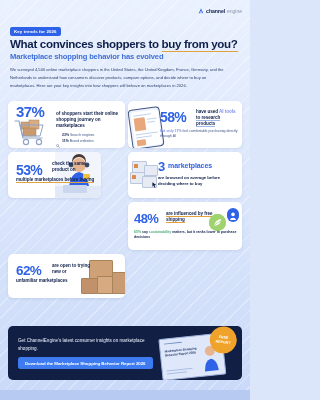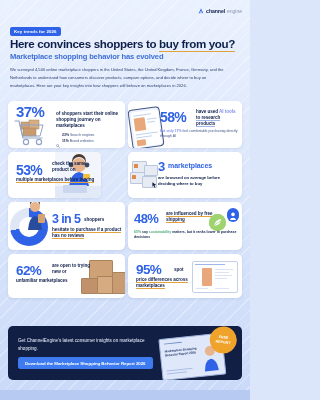--- a/index.html
+++ b/index.html
@@ -191,21 +191,21 @@
         <path d="M6 1 L10.5 10.5 L8.5 10.5 L6 5 L3.5 10.5 L1.5 10.5 Z" fill="#2f62e6"></path>
         <path d="M6 6.5 L7.6 10.5 L4.4 10.5 Z" fill="#8fa9e6"></path>
       </svg>
     </span>
     <span class="logo-bold">channel</span>
       <span class="logo-light">engine</span>
   </div>
 
   <div class="kicker">Key trends for 2026</div>
 
-  <h1 class="title"><span>Here convinces shoppers to </span><span class="ul">buy from you?</span></h1>
+  <h1 class="title"><span>What convinces shoppers to </span><span class="ul">buy from you?</span></h1>
 
   <h2 class="subtitle">Marketplace shopping behavior has evolved</h2>
 
   <p class="intro">We surveyed 4,500 online marketplace shoppers in the United States, the United Kingdom, France, Germany, and the Netherlands to understand how consumers discover products, compare options, and decide where to buy on marketplaces. Here are your key insights into how shoppers will behave on marketplaces in 2026.</p>
 
   <div class="card" id="c1">
     <div class="cart">
       <svg viewBox="0 0 44 30" width="44" height="30">
         <rect x="9" y="5" width="9" height="7" fill="#cfa176" stroke="#a9835c" stroke-width="0.5"></rect>
         <rect x="17" y="3" width="10" height="9" fill="#d9ad83" stroke="#a9835c" stroke-width="0.5"></rect>
@@ -285,36 +285,20 @@
       <div class="pbox" style="left:12px;top:15px;width:13px;height:10px;"></div>
     </div>
     <div class="stat-num">3</div>
     <div class="stat-txt" style="font-size:7px;color:#2f62e6;">marketplaces</div>
     <div class="subs stat-txt" style="font-weight:bold;font-size:4.3px;">are browsed on average before deciding where to buy</div>
     <svg style="position:absolute;left:24px;top:30px;" viewBox="0 0 8 10" width="5" height="6">
         <path d="M0.5 0.5 L0.5 8 L2.5 6 L4 9.5 L5.5 8.8 L4 5.4 L7 5.2 Z" fill="#15233f"></path>
       </svg>
   </div>
 
-  <div class="card" id="c5">
-    <div class="donut">
-        <div class="donut-in"></div>
-      </div>
-    <div class="person5">
-      <svg viewBox="0 0 26 34" width="26" height="34">
-        <circle cx="13" cy="7" r="5" fill="#e7b48e"></circle>
-        <path d="M8 6 a5 5 0 0 1 10 0 v-2 a5 5 0 0 0 -10 0 z" fill="#3b2d26"></path>
-        <path d="M6 30 q1-13 7-14 q6 1 7 14 z" fill="#2a4c9c"></path>
-        <rect x="16" y="14" width="7" height="9" rx="1" fill="#d8a170"></rect>
-      </svg>
-    </div>
-    <div class="stat-num">3 in 5</div>
-    <div class="stat-txt">shoppers</div>
-    <div class="stat-txt l2"><span class="uline">hesitate to purchase if a product has no reviews</span></div>
-  </div>
 
   <div class="card" id="c6">
     <div class="leaf">
       <svg viewBox="0 0 17 17" width="17" height="17">
           <circle cx="8.5" cy="8.5" r="8.5" fill="#9ed36f"></circle>
           <path d="M5 12 q1-6 7-7 q0 6 -7 7z" fill="#fff"></path>
           <path d="M5 12 q3-4 7-5" stroke="#9ed36f" stroke-width="0.7" fill="none"></path>
         </svg>
     </div>
     <div class="badge-ppl">
@@ -334,35 +318,20 @@
       <div class="cbox" style="left:10px;top:2px;width:22px;height:17px;"></div>
       <div class="cbox" style="left:2px;top:20px;width:15px;height:14px;background:#c0916a;"></div>
       <div class="cbox" style="left:18px;top:18px;width:17px;height:16px;background:#d6ab81;"></div>
       <div class="cbox" style="left:33px;top:14px;width:12px;height:20px;background:#c89b72;"></div>
     </div>
     <div class="stat-num">62%</div>
     <div class="stat-txt">are open to trying new or</div>
     <div class="stat-txt l2">unfamiliar marketplaces</div>
   </div>
 
-  <div class="card" id="c8">
-    <div class="lap">
-      <div class="lln" style="left:2px;top:2px;width:30px;background:#9fb6e8;"></div>
-      <div class="lbx" style="left:9px;top:6px;width:10px;height:18px;"></div>
-      <div class="lln" style="left:22px;top:7px;width:18px;"></div>
-      <div class="lln" style="left:22px;top:10px;width:14px;"></div>
-      <div class="lln" style="left:22px;top:13px;width:17px;"></div>
-      <div class="lln" style="left:22px;top:16px;width:12px;"></div>
-      <div class="lln" style="left:3px;top:26px;width:12px;"></div>
-      <div class="lln" style="left:22px;top:26px;width:14px;"></div>
-    </div>
-    <div class="stat-num">95%</div>
-    <div class="stat-txt">spot</div>
-    <div class="stat-txt l2"><span class="uline">price differences across marketplaces</span></div>
-  </div>
 
   <div class="cta">
     <div class="cta-txt">Get ChannelEngine's latest consumer insights on marketplace shopping.</div>
     <div class="cta-btn">Download the Marketplace Shopping Behavior Report 2026</div>
     <div class="cta-img">
       <div class="tablet">
         <div class="tl" style="left:4px;top:4px;width:18px;background:#6f8cc4;"></div>
         <div class="tt" style="left:4px;top:11px;width:34px;">Marketplace Shopping Behavior Report 2026</div>
         <div class="tl" style="left:4px;top:31px;width:26px;"></div>
         <div class="tl" style="left:4px;top:34px;width:20px;"></div>

